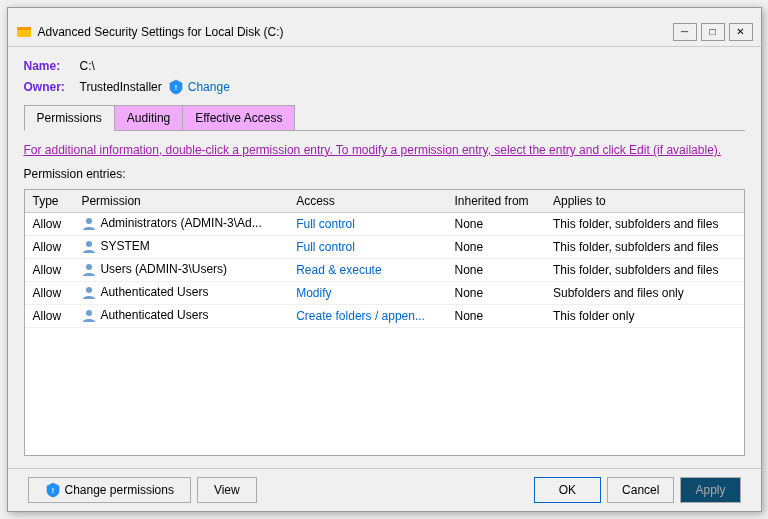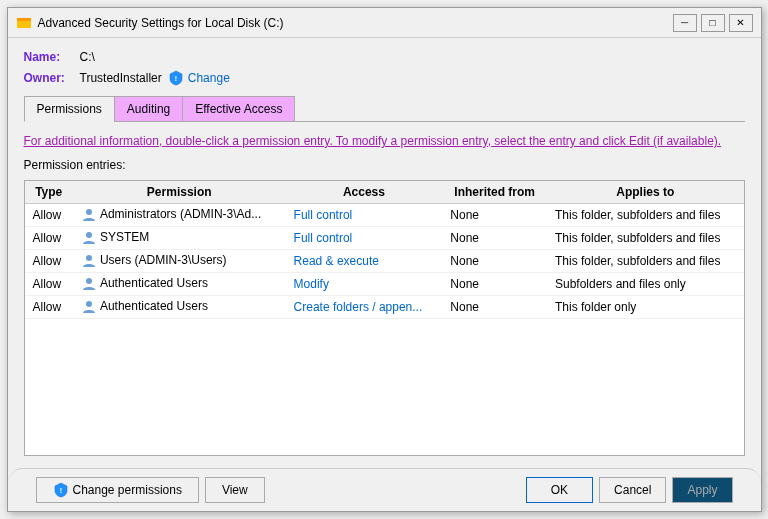--- a/index.html
+++ b/index.html
@@ -25,20 +25,21 @@
     }
     .title-bar {
       background: #f0f0f0;
       border-bottom: 1px solid #ccc;
       padding: 6px 8px;
       display: flex;
       align-items: center;
       justify-content: space-between;
       height: 30px;
       flex-shrink: 0;
+      margin-top: 9px;
     }
     .title-bar-left {
       display: flex;
       align-items: center;
       gap: 6px;
     }
     .title-icon {
       width: 16px;
       height: 16px;
     }
@@ -135,43 +136,42 @@
     }
     table {
       width: 100%;
       border-collapse: collapse;
       font-size: 12px;
     }
     thead tr {
       background: #f0f0f0;
     }
     thead th {
-      text-align: center;
+      text-align: left;
       padding: 4px 8px;
       border-bottom: 1px solid #ccc;
-      font-weight: bold;
+      font-weight: normal;
       color: #000;
     }
     tbody tr {
       border-bottom: 1px solid #f0f0f0;
     }
     tbody td {
       padding: 3px 8px;
       color: #000;
       vertical-align: middle;
     }
     .access-blue { color: #0066cc; margin-top: 20px; }
     .bottom-bar {
       border-top: 1px solid #ccc;
-      padding: 8px 28px;
+      padding: 8px 20px;
       display: flex;
       align-items: center;
       justify-content: space-between;
       flex-shrink: 0;
-      border-radius: 15px;
     }
     .bottom-left {
       display: flex;
       gap: 6px;
       align-items: center;
     }
     .btn {
       padding: 4px 16px;
       background: #f0f0f0;
       border: 1px solid #aaa;

